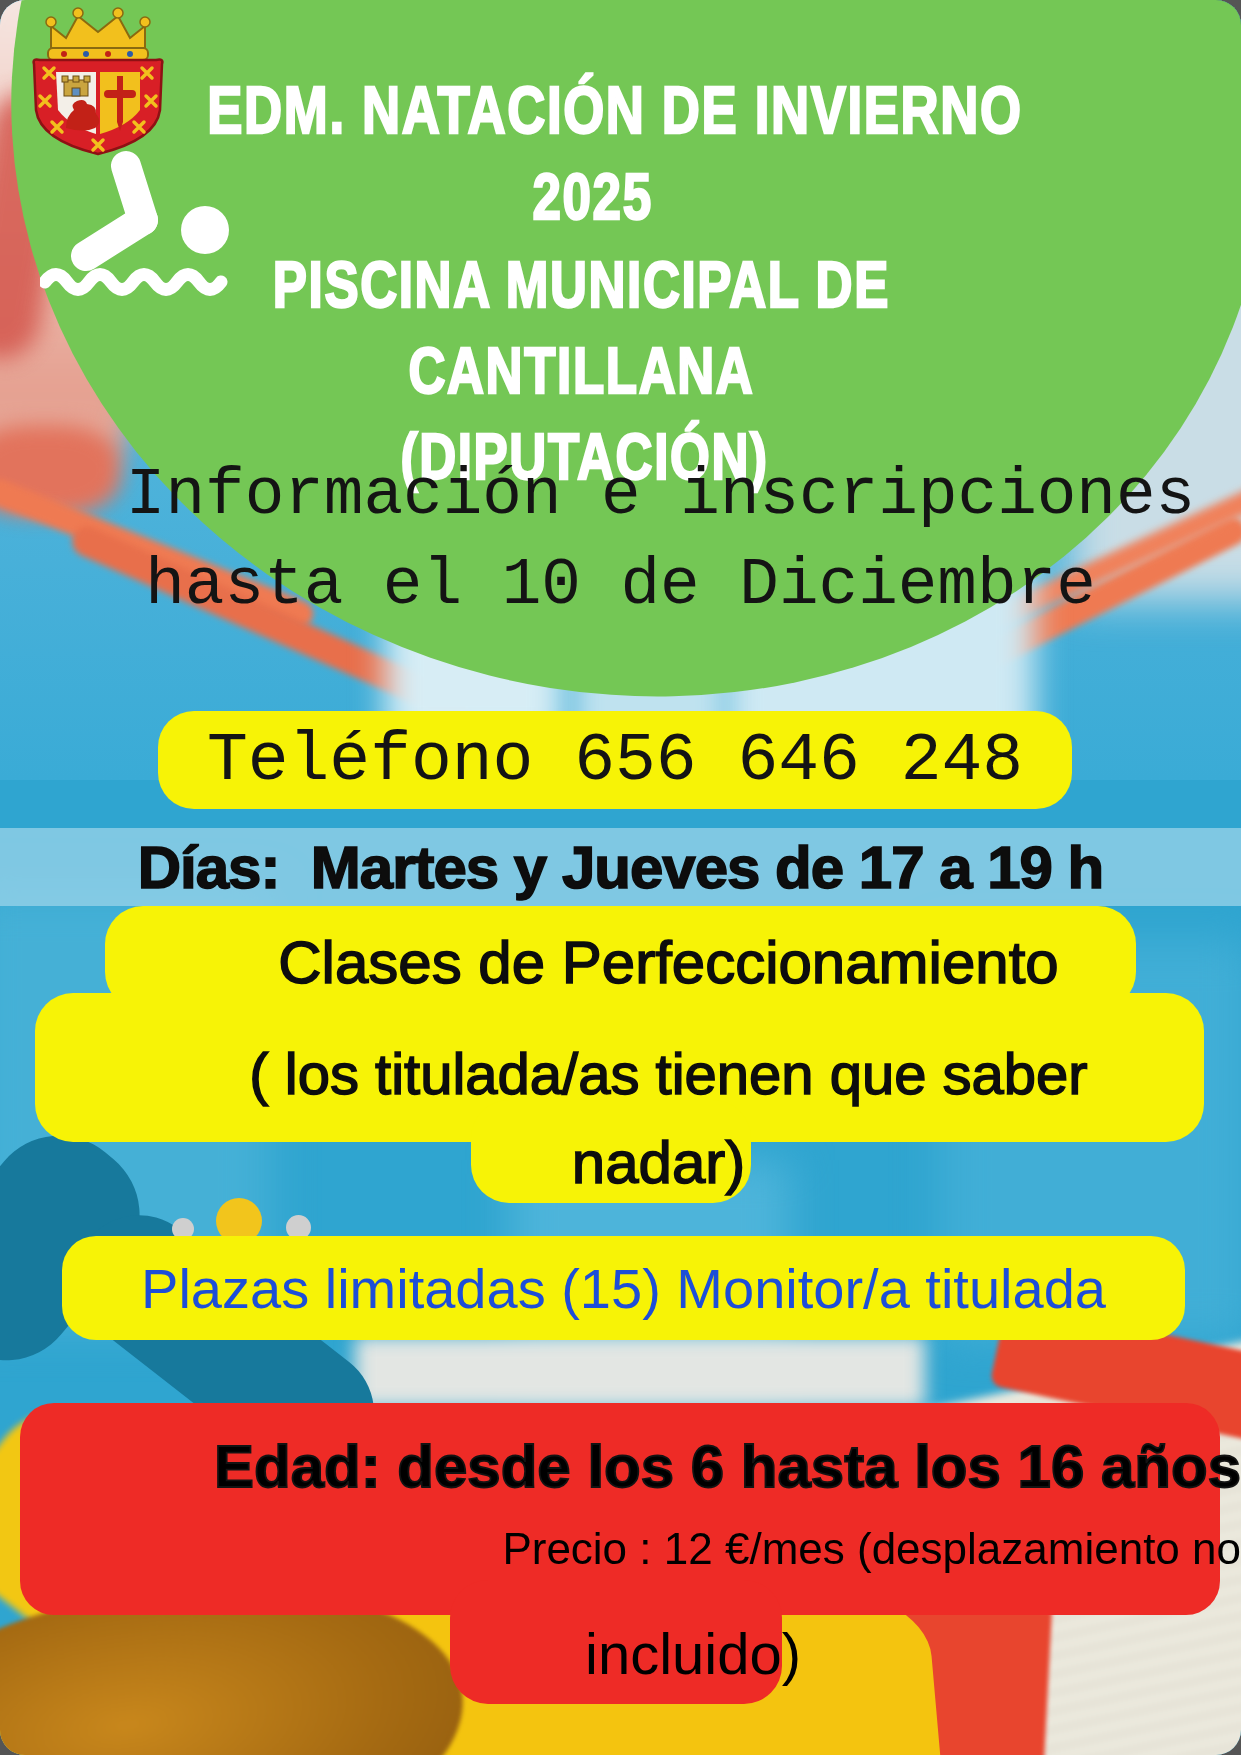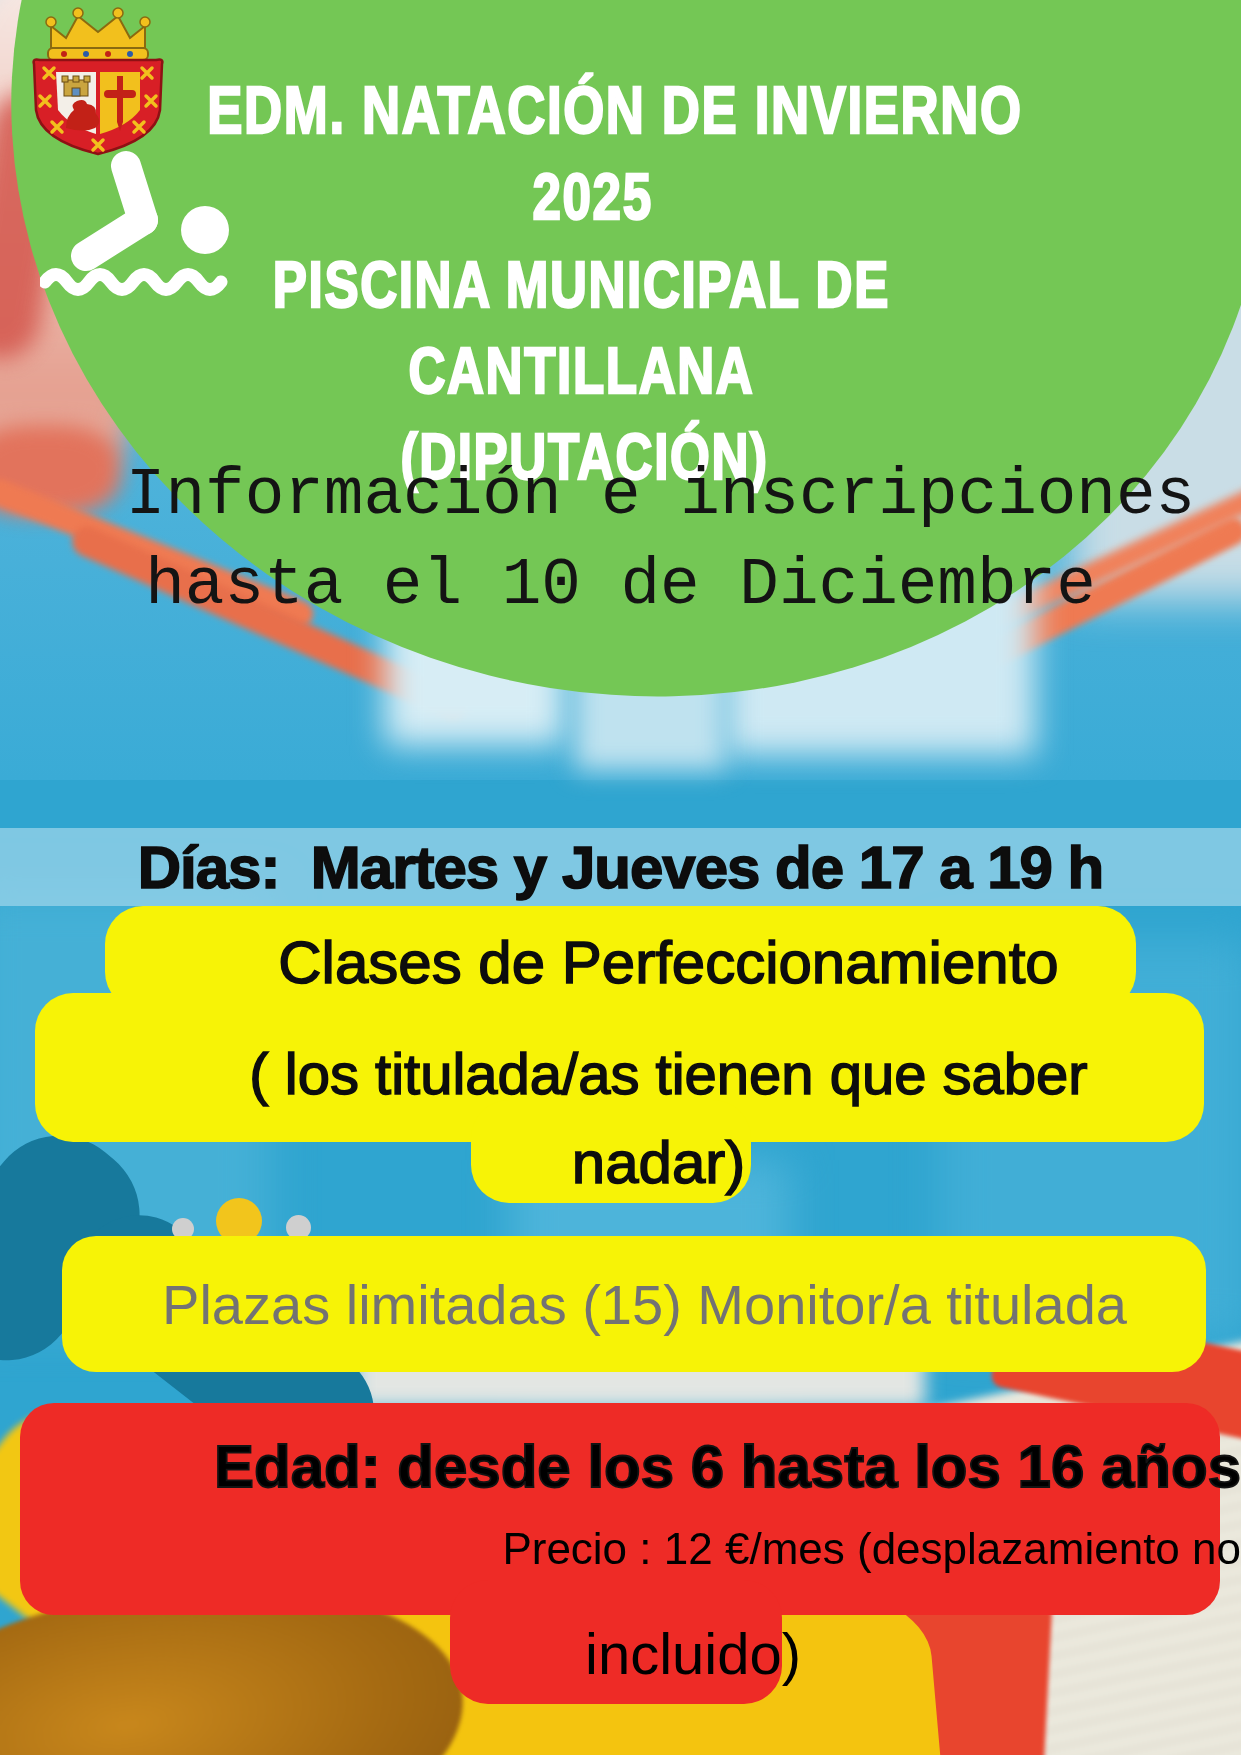--- a/index.html
+++ b/index.html
@@ -1,19 +1,20 @@
 <!DOCTYPE html>
 <html style="--green: #74c755; --yellow: #f7f306; --red: #ee2b26; --band_blue: #9ed6ea; --pool_blue: #2fa5d0; --crest_red: #d81f26; --crest_gold: #f2c01d; --phone_teal: #17799c; --text: #131313; --white: #ffffff;"><head>
 <meta charset="utf-8">
 <style>
   html,body{margin:0;padding:0;background:#555;}
   .poster{
     position:relative; width:1241px; height:1755px; overflow:hidden;
     background:var(--pool_blue,#2fa5d0);
     font-family:"Liberation Sans", sans-serif;
+    border-radius:25px;
   }
   .abs{position:absolute;}
   
   .bg,.bg *{pointer-events:none;}
   .bg{position:absolute;inset:0;z-index:0;}
   .bg-top-water{left:0;top:0;width:1241px;height:780px;background:linear-gradient(180deg,#9ed3e8 0%,#55b5dc 45%,#3aabd6 100%);}
   .bg-pink{left:-70px;top:-40px;width:230px;height:540px;background:linear-gradient(180deg,#f7ece8 0%,#efc9bf 40%,#e5a090 80%,#e8b3a4 100%);border-radius:45%;filter:blur(14px);}
   .bg-red-streak{left:-25px;top:90px;width:80px;height:270px;background:#d4574d;transform:rotate(9deg);border-radius:40px;filter:blur(11px);opacity:.85;}
   .bg-rope-left-low{left:-30px;top:425px;width:150px;height:90px;background:#e2735c;border-radius:40%;filter:blur(10px);}
   .bg-teal-a{left:300px;top:-25px;width:190px;height:95px;background:#224d5a;filter:blur(10px);}
@@ -65,21 +66,21 @@
   .phone-box{left:158px;top:711px;width:914px;height:98px;border-radius:36px;display:flex;align-items:center;justify-content:center;font-size:68px;}
   .days-band{left:0;top:828px;width:1241px;height:78px;background:rgba(158,214,234,.72);z-index:2;display:flex;align-items:center;justify-content:center;}
   .days-text{font-size:60px;font-weight:bold;-webkit-text-stroke:1.6px #0d0d0d;color:#0d0d0d;white-space:pre;letter-spacing:-1px;}
   .cl-row1{left:105px;top:906px;width:1031px;height:104px;border-radius:38px;}
   .cl-row2{left:35px;top:993px;width:1169px;height:149px;border-radius:38px;}
   .cl-tab{left:471px;top:1100px;width:280px;height:103px;border-radius:38px;}
   .cl-t{position:absolute;width:100%;text-align:center;font-weight:normal;color:#0d0d0d;-webkit-text-stroke:1.5px #0d0d0d;white-space:nowrap;z-index:3;padding-left:48px;}
   .cl-t1{left:0;top:928px;font-size:60px;}
   .cl-t2{left:0;top:1040px;font-size:58px;}
   .cl-t3{left:0;top:1128px;font-size:60px;transform:translateX(-10px);}
-  .plazas{left:62px;top:1236px;width:1123px;height:136px;border-radius:34px;display:flex;align-items:center;justify-content:center;font-size:56px;color:#737373;padding-left:21px;}
+  .plazas{left:62px;top:1236px;width:1123px;height:104px;border-radius:34px;display:flex;align-items:center;justify-content:center;font-size:56px;color:#1d4ed8;}
   .red-main{left:20px;top:1403px;width:1200px;height:212px;background:var(--red,#ee2b26);border-radius:34px;z-index:2;}
   .red-tab{left:450px;top:1580px;width:332px;height:124px;background:var(--red,#ee2b26);border-radius:38px;z-index:2;}
   .red-t{position:absolute;width:100%;text-align:right;color:#000000;white-space:nowrap;z-index:3;}
   .red-t1{left:0;top:1432px;font-size:60px;font-weight:bold;-webkit-text-stroke:1.8px #131313;}
   .red-t2{left:0;top:1524px;font-size:44px;}
   .red-t3{left:469px;width:332px;top:1620px;font-size:58px;}
   .sans{font-family:"Liberation Sans", sans-serif;}
 </style>
 </head>
 <body>
@@ -172,20 +173,21 @@
     <div class="tl tl1">EDM. NATACIÓN DE INVIERNO</div>
     <div class="tl tl2">2025</div>
     <div class="tl tl3">PISCINA MUNICIPAL DE</div>
     <div class="tl tl4">CANTILLANA</div>
     <div class="tl tl5">(DIPUTACIÓN)</div>
   </div>
 
   <div class="abs mono info1">Información e inscripciones</div>
   <div class="abs mono info2">hasta el 10 de Diciembre</div>
 
+  <div class="abs box phone-box mono">Teléfono 656 646 248</div>
 
   <div class="abs days-band">
     <span class="days-text sans">Días:  Martes y Jueves de 17 a 19 h</span>
   </div>
 
   <div class="abs box cl-row1"></div>
   <div class="abs box cl-row2"></div>
   <div class="abs box cl-tab"></div>
   <div class="abs cl-t cl-t1 sans">Clases de Perfeccionamiento</div>
   <div class="abs cl-t cl-t2 sans">( los titulada/as tienen que saber</div>

